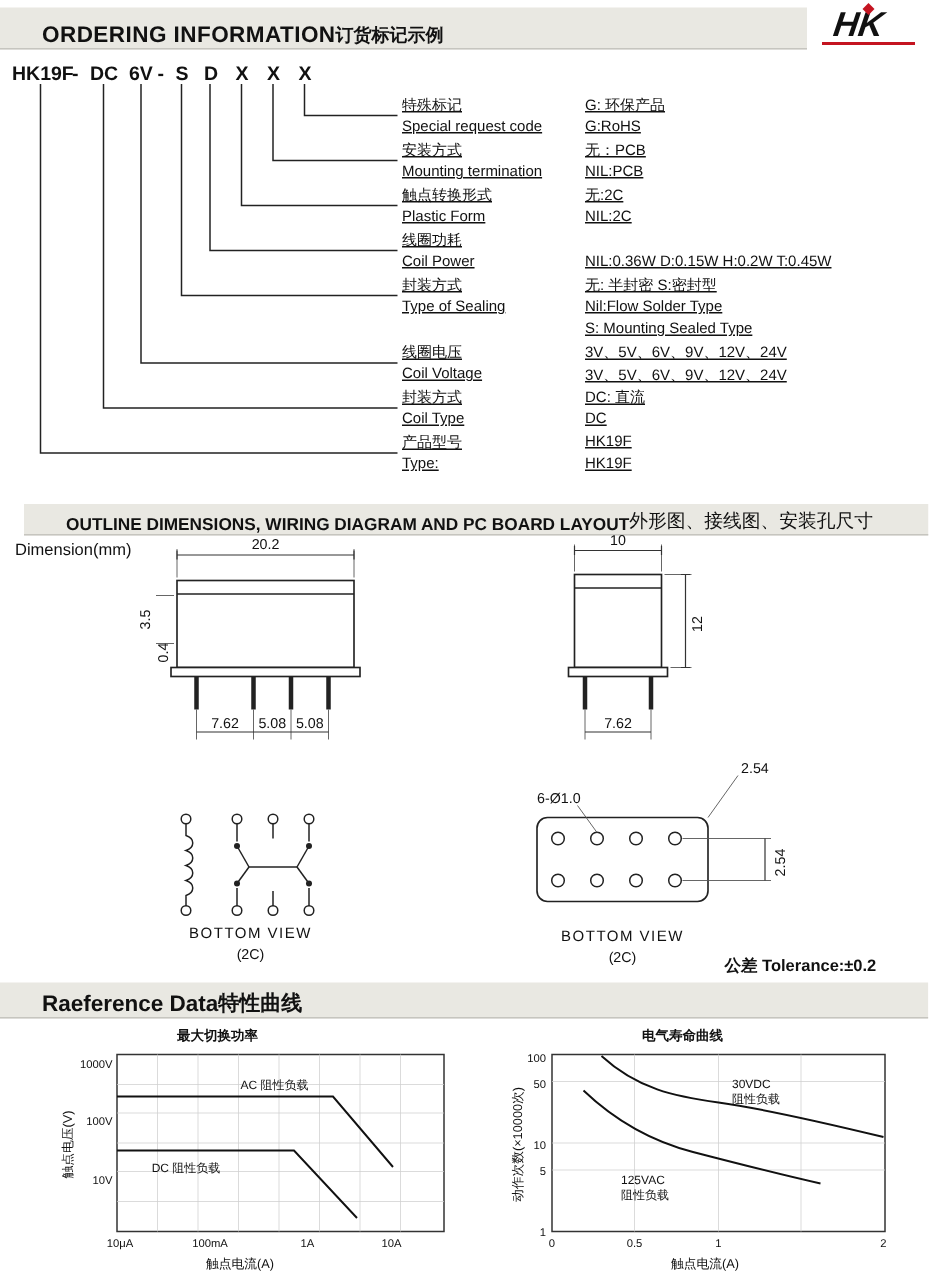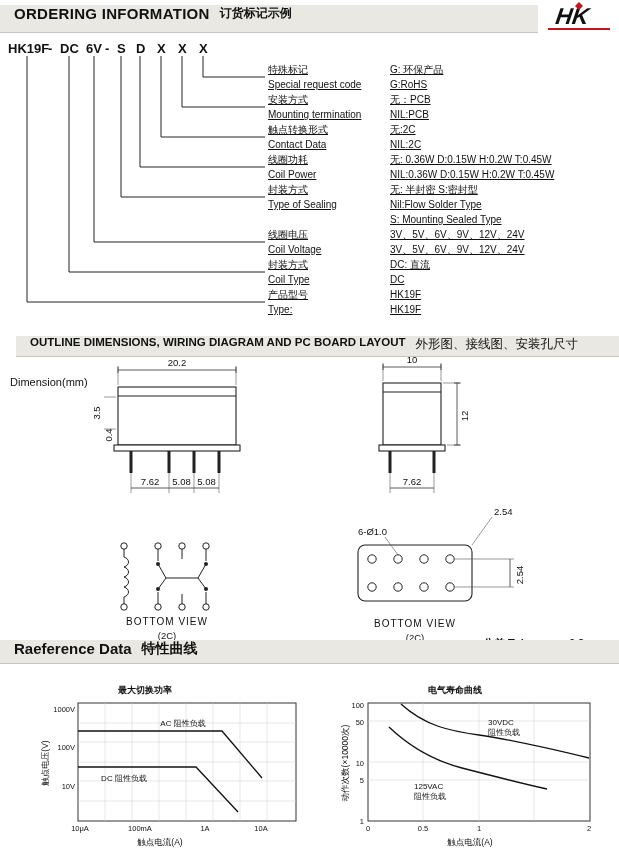--- a/index.html
+++ b/index.html
@@ -1,44 +1,44 @@
 <!DOCTYPE html>
 <html><head>
 <meta charset="utf-8">
 <style>
   * { margin:0; padding:0; box-sizing:border-box; }
   html,body { background:#ffffff; }
   body { font-family:"Liberation Sans", sans-serif; color:#111; }
   .page { position:relative; width:619px; height:853px; background:#fff; overflow:hidden; }
 
-  .bar { position:absolute; background:#e9e8e2; border-bottom:1px solid #c6c5bf; display:flex; align-items:flex-start; padding:0 14px; gap:10px; }
+  .bar { position:absolute; background:#e9e8e2; border-bottom:1px solid #c6c5bf; display:flex; align-items:flex-end; padding:0 28px; }
   .bar1 { top:5px; left:0; width:538px; height:28px; }
   .bar1 .en { font-size:15px; font-weight:bold; letter-spacing:.3px; }
   .bar1 .cn { font-size:12px; font-weight:bold; }
   .bar2 { top:336px; left:16px; width:619px; height:21px; }
   .bar2 .en { font-size:11.5px; font-weight:bold; }
   .bar2 .cn { font-size:12.5px; font-weight:normal; }
-  .bar3 { top:640px; left:0; width:619px; height:24px; }
+  .bar3 { top:655px; left:0; width:619px; height:24px; }
   .bar3 .en { font-size:15px; font-weight:bold; }
   .bar3 .cn { font-size:14px; font-weight:bold; }
 
   .logo { position:absolute; top:1px; left:546px; width:66px; height:34px; }
 
   .code { position:absolute; top:41px; font-weight:bold; font-size:13px; white-space:nowrap; }
   .c0{left:8px;} .c1{left:48px;} .c2{left:60px;} .c3{left:86px;} .c4{left:105px;}
   .c5{left:117px;} .c6{left:136px;} .c7{left:157px;} .c8{left:178px;} .c9{left:199px;}
 
   .connector-svg { position:absolute; left:0; top:55px; width:619px; height:262px; }
   .connector-svg path { stroke:#222; stroke-width:1; fill:none; }
 
   .ord-rows { position:absolute; left:268px; top:62px; width:348px; }
   .ord-row { display:flex; height:15px; align-items:center; font-size:10px; white-space:nowrap;text-decoration:underline; }
   .ord-label { flex:0 0 122px; }
 
-  .dim-label { position:absolute; left:10px; top:376px; font-size:11px;text-align:right; }
+  .dim-label { position:absolute; left:10px; top:361px; font-size:11px;text-align:right; }
 
   .outline-svg { position:absolute; left:0; top:355px; width:619px; height:300px; }
   .charts-svg  { position:absolute; left:0; top:681px; width:619px; height:172px; }
 
   svg text { font-family:"Liberation Sans", sans-serif; fill:#111; }
   .body-line { stroke:#222; stroke-width:1.1; fill:#fff; }
   .ext { stroke:#555; stroke-width:.6; }
   .dim { stroke:#333; stroke-width:.8; }
   .dimt { font-size:9.5px; }
   .pin { fill:#222; }
@@ -107,26 +107,25 @@
       </div>
     <div class="ord-row">
         <span class="ord-label">Mounting termination</span>
         <span class="ord-value">NIL:PCB</span>
       </div>
     <div class="ord-row">
         <span class="ord-label">触点转换形式</span>
         <span class="ord-value">无:2C</span>
       </div>
     <div class="ord-row">
-        <span class="ord-label">Contact Data</span>
+        <span class="ord-label">Plastic Form</span>
         <span class="ord-value">NIL:2C</span>
       </div>
     <div class="ord-row">
         <span class="ord-label">线圈功耗</span>
-        <span class="ord-value">无: 0.36W D:0.15W H:0.2W T:0.45W</span>
       </div>
     <div class="ord-row">
         <span class="ord-label">Coil Power</span>
         <span class="ord-value">NIL:0.36W D:0.15W H:0.2W T:0.45W</span>
       </div>
     <div class="ord-row">
         <span class="ord-label">封装方式</span>
         <span class="ord-value">无: 半封密  S:密封型</span>
       </div>
     <div class="ord-row">

